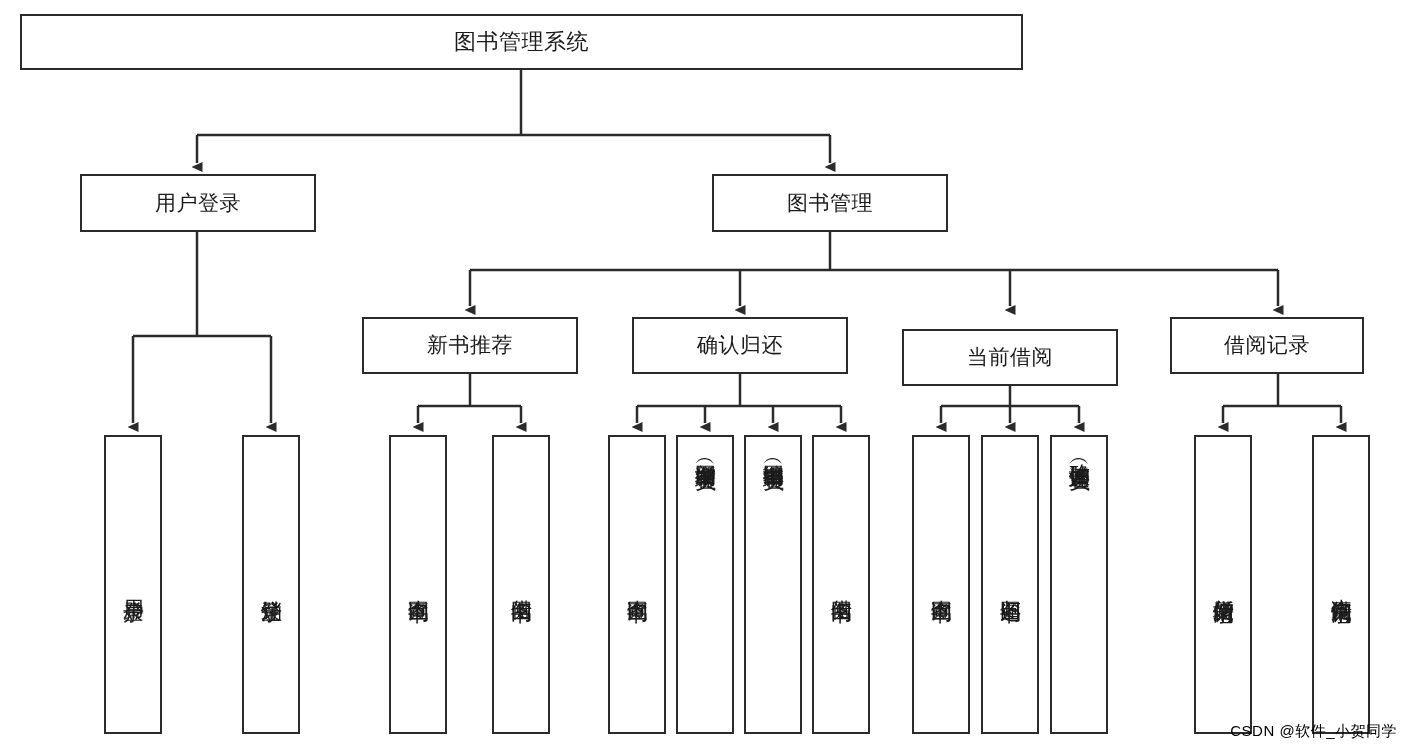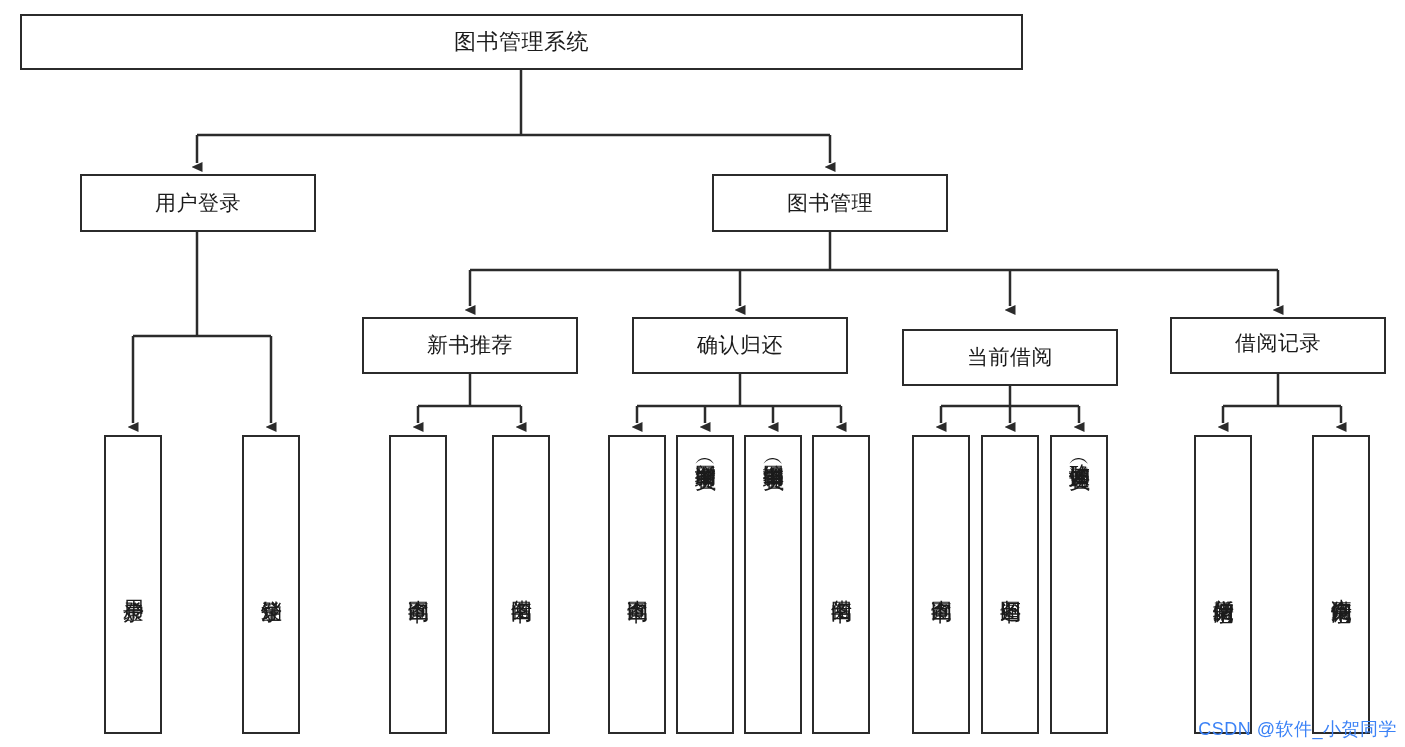--- a/index.html
+++ b/index.html
@@ -58,22 +58,22 @@
     white-space: nowrap;
   }
   .node.vertical.centered {
     align-items: center;
     padding-top: 0;
   }
   #watermark {
     position: absolute;
     right: 8px;
     bottom: 6px;
-    font-size: 18px;
-    color: #3b82f6;
+    font-size: 15px;
+    color: #000000;
     letter-spacing: 0.5px;
     z-index: 5;
     white-space: nowrap;
   }
 </style>
 </head>
 <body>
 
 <div id="canvas">
 
@@ -140,21 +140,21 @@
 
   <div class="node" style="left:362px; top:317px; width:216px; height:57px;text-align:right;">
     <span class="lbl">新书推荐</span>
   </div>
   <div class="node" style="left:632px; top:317px; width:216px; height:57px;">
     <span class="lbl">确认归还</span>
   </div>
   <div class="node" style="left:902px; top:317px; width:216px; height:57px;margin-top:12px;">
     <span class="lbl">当前借阅</span>
   </div>
-  <div class="node" style="left:1170px; top:317px; width:216px; height:57px;font-family:Liberation Mono, monospace;">
+  <div class="node" style="left:1170px; top:317px; width:194px; height:57px;">
     <span class="lbl">借阅记录</span>
   </div>
 
   <div class="node vertical centered" style="left:104px; top:435px; width:58px; height:299px;">
     <span class="lbl">用户登录</span>
   </div>
   <div class="node vertical centered" style="left:242px; top:435px; width:58px; height:299px;">
     <span class="lbl">注销登录</span>
   </div>
 

